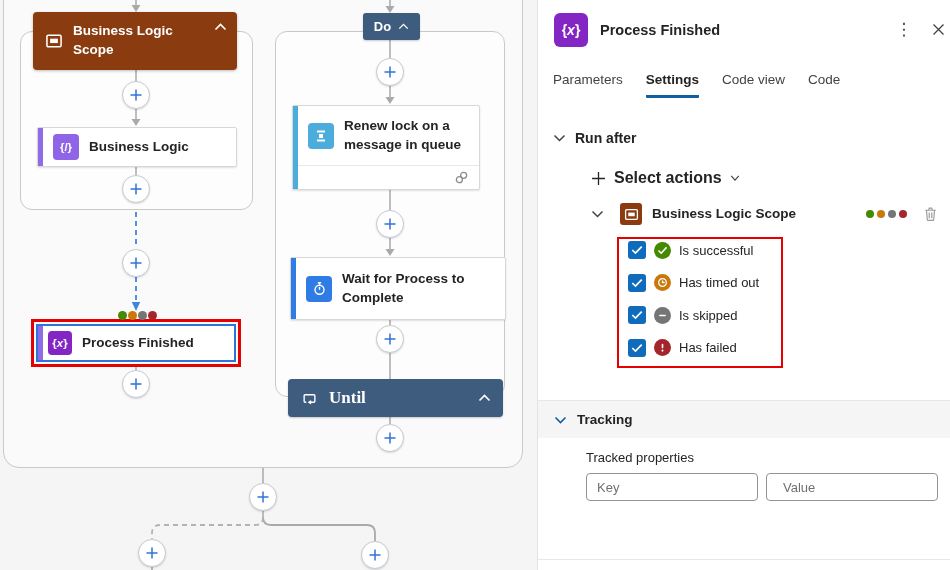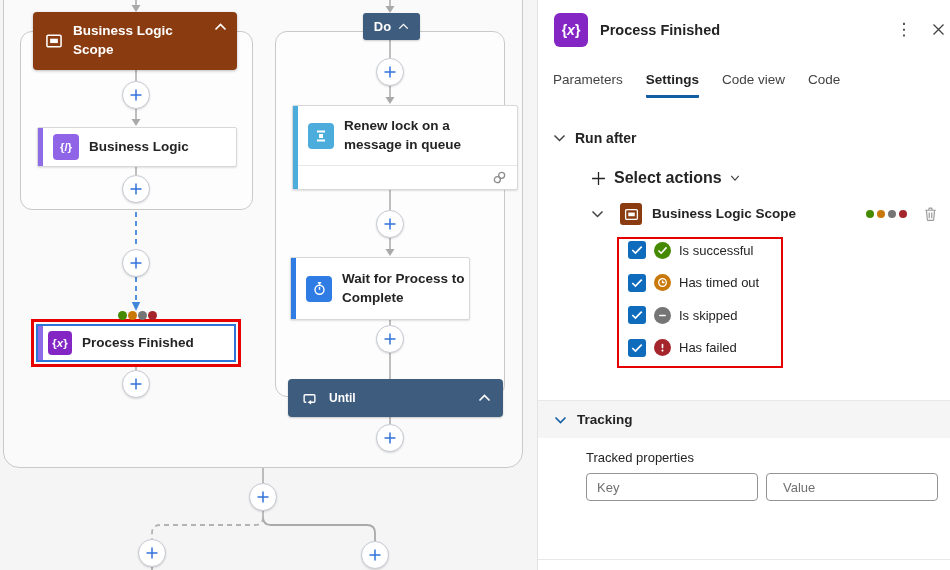--- a/index.html
+++ b/index.html
@@ -36,30 +36,30 @@
 
   .node-card{position:absolute;background:#fff;border:1px solid #d8d8d8;border-radius:2px;
     box-shadow:0 1px 2px rgba(0,0,0,.12);display:flex;z-index:3;}
   .accent{position:absolute;left:0;top:0;bottom:0;width:5px;}
   .node-main{display:flex;align-items:center;padding-left:15px;}
   .node-ico{width:26px;height:26px;border-radius:4px;display:flex;align-items:center;justify-content:center;
     color:#fff;font-size:11.5px;font-weight:bold;flex:none;}
   .node-label{margin-left:10px;font-size:13.5px;font-weight:600;color:#242424;line-height:1.35;}
 
   .card-bl{left:37px;top:127px;width:200px;height:40px;align-items:center;}
-  .card-renew{left:292px;top:105px;width:226px;height:85px;flex-direction:column;}
+  .card-renew{left:292px;top:105px;width:188px;height:85px;flex-direction:column;}
   .card-renew .node-main{height:60px;}
   .node-footer{height:24px;border-top:1px solid #e8e8e8;display:flex;align-items:center;
     justify-content:flex-end;padding-right:10px;margin-left:5px;}
-  .card-wait{left:290px;top:257px;width:180px;height:63px;align-items:center;}
+  .card-wait{left:290px;top:257px;width:216px;height:63px;align-items:center;}
 
   .until-bar{position:absolute;left:288px;top:379px;width:215px;height:38px;background:var(--loop-slate);
     border-radius:4px;display:flex;align-items:center;z-index:3;box-shadow:0 1px 2px rgba(0,0,0,.2);}
   .until-bar .ico{margin:0 12px 0 14px;display:flex;}
-  .until-label{color:#fff;font-size:12px;font-weight:bold;}
+  .until-label{color:#fff;font-size:17px;font-weight:bold;font-family:Liberation Serif, serif;}
   .until-bar .chev-right{position:absolute;right:12px;display:flex;cursor:pointer;}
 
   .pf-annotation{position:absolute;left:31px;top:319px;width:210px;height:48px;
     border:3px solid var(--annotation-red);z-index:4;}
   .pf-selected{position:absolute;inset:2px;border:2px solid var(--selection-blue);background:#fff;
     display:flex;align-items:center;}
   .pf-selected .accent{width:5px;}
   .pf-selected .node-ico{margin-left:10px;width:24px;height:24px;}
 
   .plus{position:absolute;width:28px;height:28px;border-radius:50%;background:#fff;

